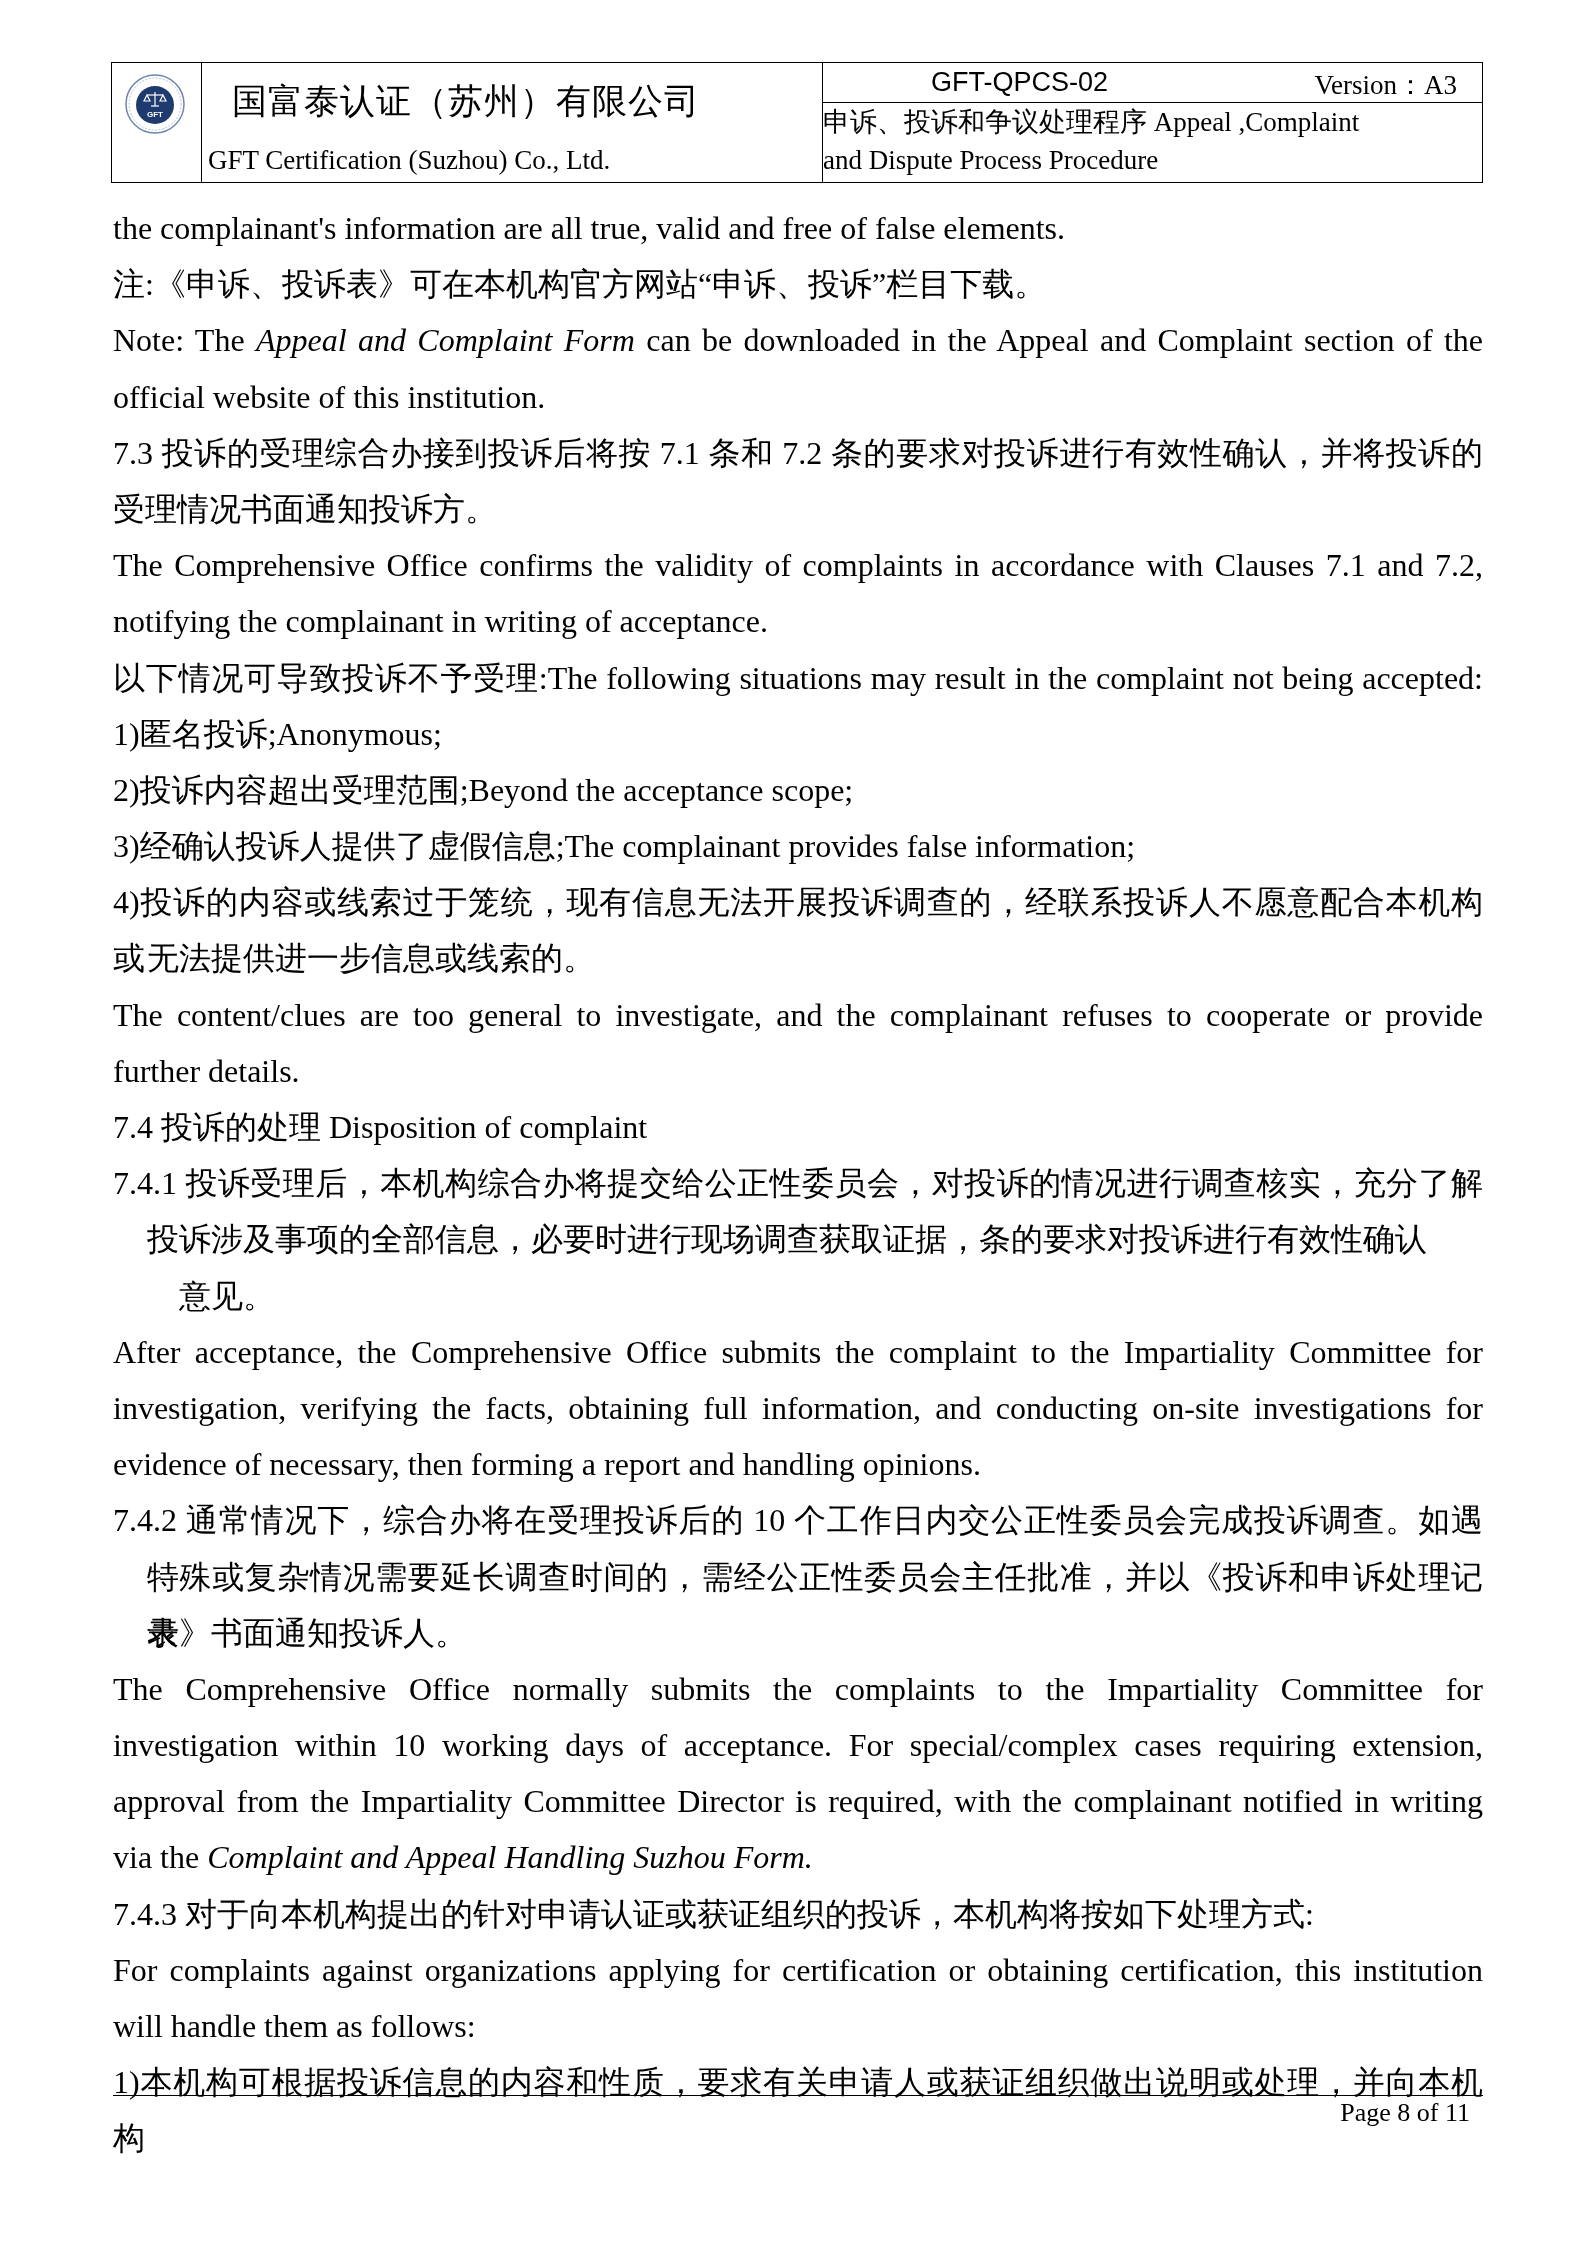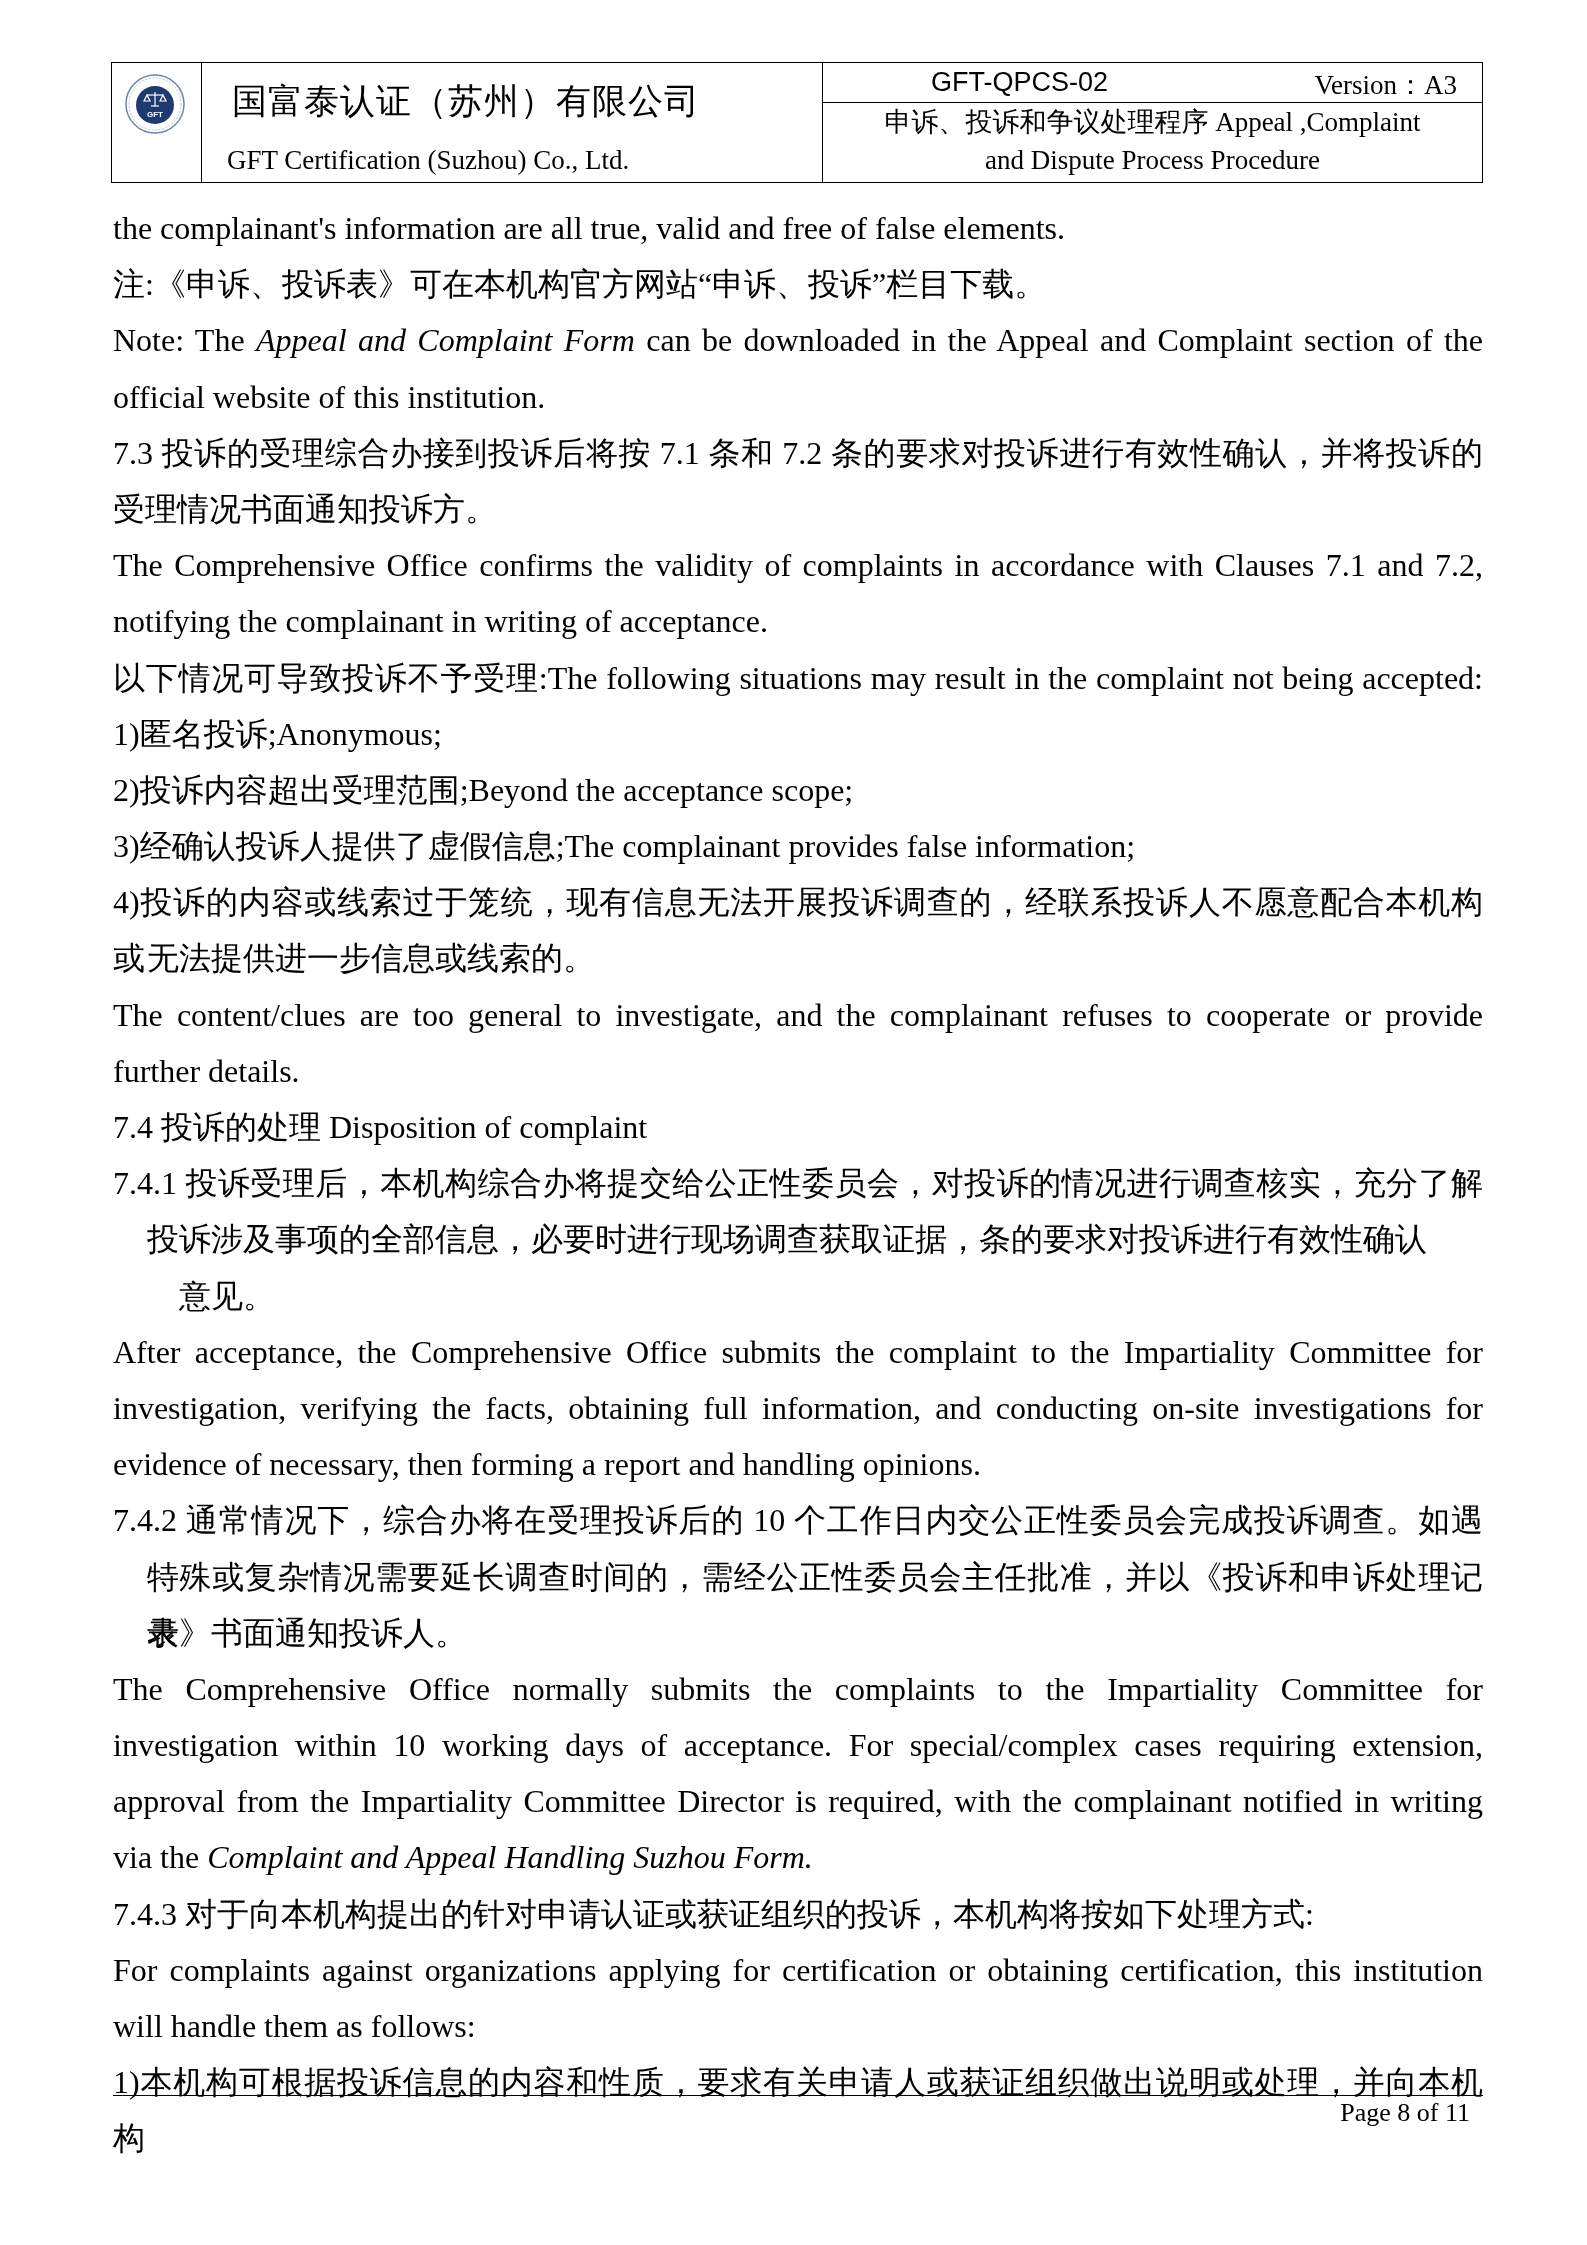--- a/index.html
+++ b/index.html
@@ -6,26 +6,26 @@
   body { width: 1587px; height: 2245px; position: relative; overflow: hidden;
          font-family: "Liberation Serif", "DejaVu Serif", serif; color: #000; }
   .hdr { position: absolute; left: 111px; top: 62px; width: 1372px; height: 121px;
          border: 1.5px solid #000; box-sizing: border-box; }
   .logo-cell { position: absolute; left: 0; top: 0; width: 90px; height: 100%;
                border-right: 1.5px solid #000; box-sizing: border-box; }
   .logo { position: absolute; left: 12px; top: 10px; width: 62px; height: 62px; }
   .company-cell { position: absolute; left: 90px; top: 0; width: 621px; height: 100%;
                   border-right: 1.5px solid #000; box-sizing: border-box; }
   .company-cn { position: absolute; left: 22px; top: 15px; font-size: 35px; letter-spacing: 1px; white-space: nowrap; margin-left: 8px; }
-  .company-en { position: absolute; left: 25px; top: 82px; font-size: 27px; white-space: nowrap; }
+  .company-en { position: absolute; left: 6px; top: 82px; font-size: 27px; white-space: nowrap; }
   .doc-cell { position: absolute; left: 711px; top: 0; right: 0; height: 100%; }
   .doc-row1 { position: absolute; left: 0; right: 0; top: 0; height: 40px; border-bottom: 1.5px solid #000; box-sizing: border-box; }
   .doc-code { position: absolute; left: 108px; top: 4px; font-size: 27px; font-family: "Liberation Sans Narrow","Liberation Sans", sans-serif; }
   .doc-version { position: absolute; right: 25px; top: 4px; font-size: 27px; white-space: nowrap; margin-left: 48px; }
-  .doc-title { position: absolute; left: 0; right: 0; top: 40px; text-align: center; font-size: 27px; line-height: 38px; }
+  .doc-title { position: absolute; left: 0; right: 0; top: 40px; text-align: left; font-size: 27px; line-height: 38px; }
   .body-text { position: absolute; left: 113px; top: 200px; width: 1370px; font-size: 32px; line-height: 56.2px; }
   .ln { white-space: nowrap; height: 56.2px; }
   .just { text-align: justify; text-align-last: justify; white-space: normal; }
   .ind1 { padding-left: 34px; }
   .ind2 { padding-left: 66px; }
   .footer-line { position: absolute; left: 113px; top: 2095px; width: 1370px; height: 0; border-top: 1.5px solid #000; }
   .page-num { position: absolute; right: 117px; top: 2098px; font-size: 26px; }
   i { font-style: italic; }
 </style>
 </head>

